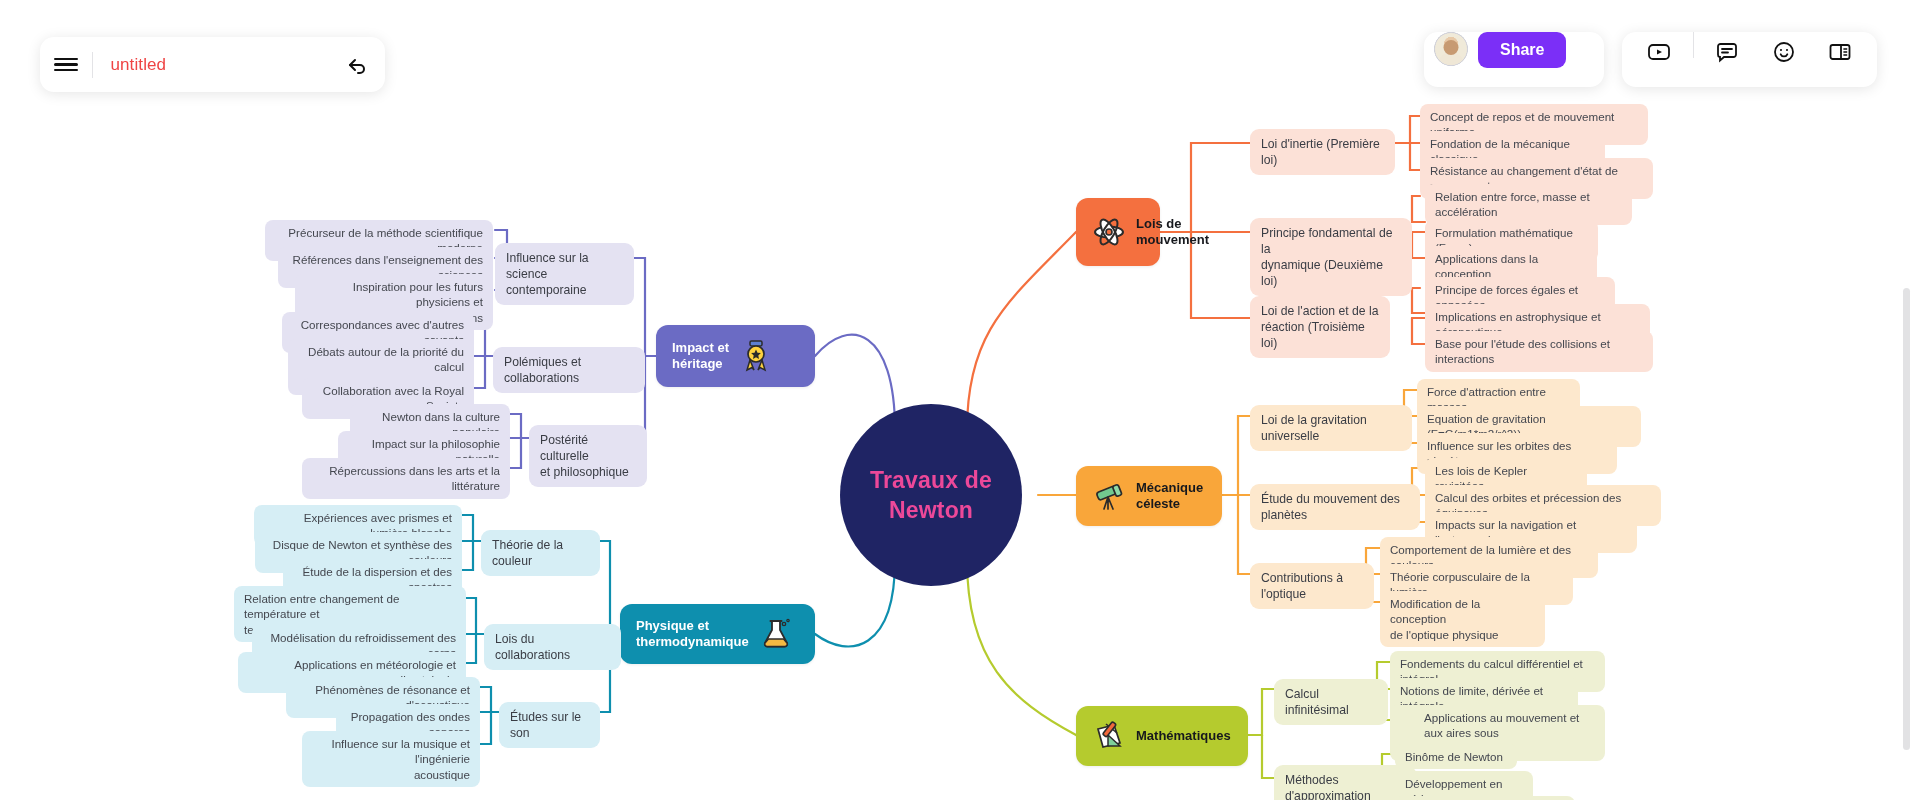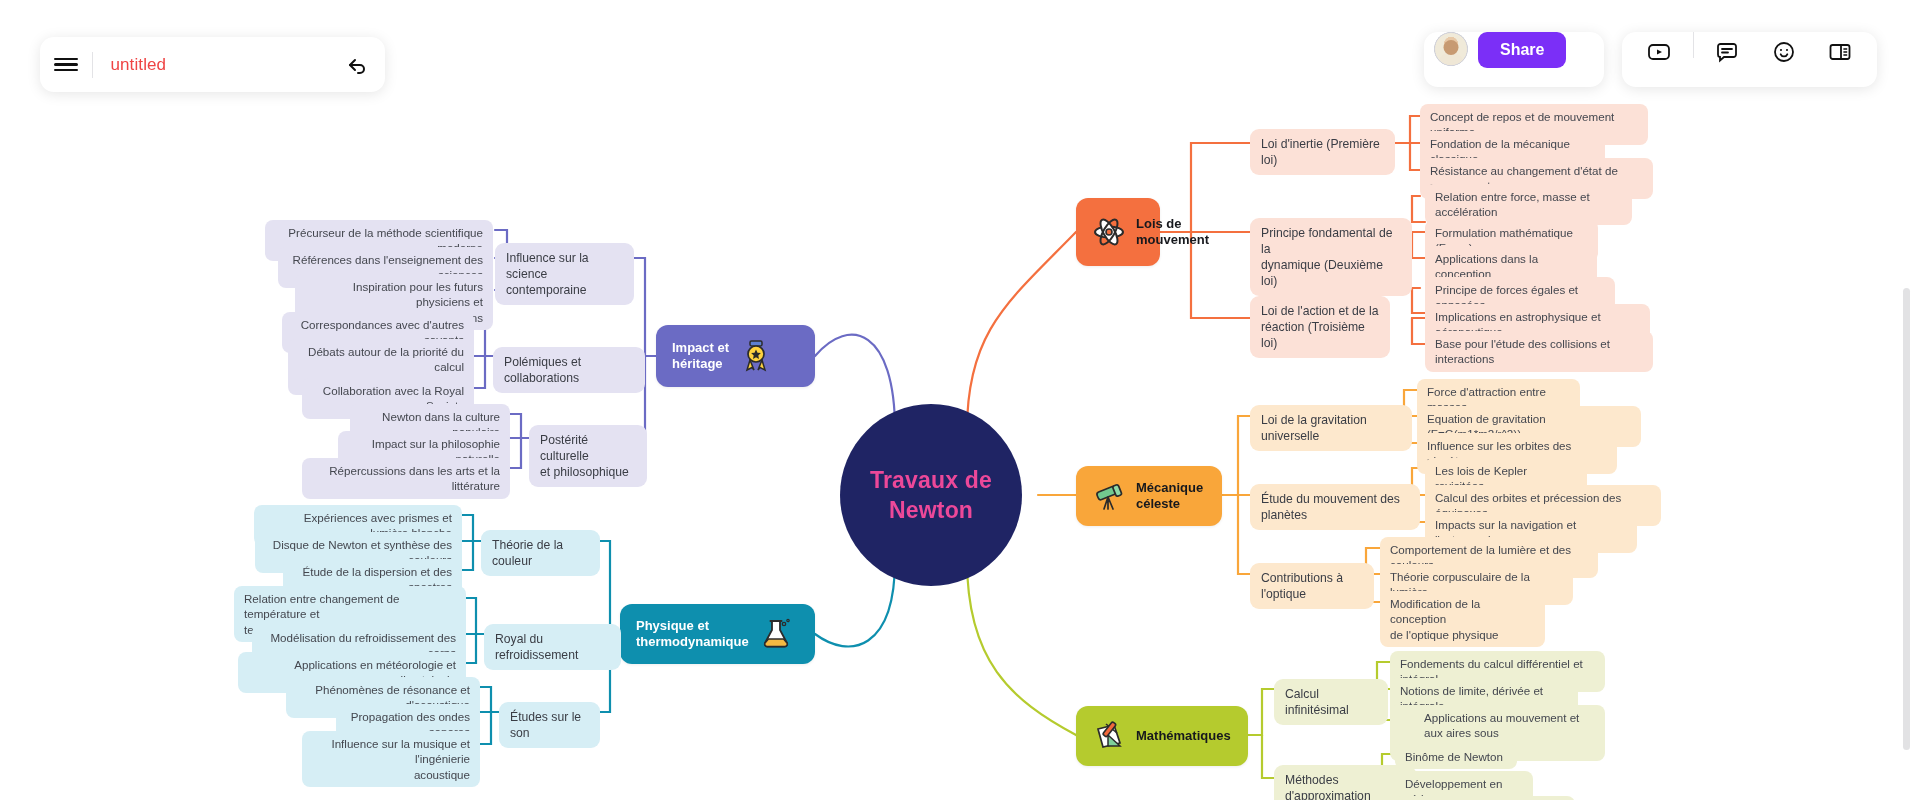--- a/index.html
+++ b/index.html
@@ -363,21 +363,21 @@
         <circle cx="29" cy="3.5" r="1.2" fill="none" stroke="#2b2b2b" stroke-width="1.2"></circle>
       </svg>
     </span>
   </div>
 
   <div class="node sub" style="left:481px; top:530px; width:119px; background:#d6eef5;">Théorie de la couleur</div>
   <div class="node leaf ta-r" style="left:254px; top:505px; width:208px; background:#d6eef5;">Expériences avec prismes et lumière blanche</div>
   <div class="node leaf ta-r" style="left:255px; top:532px; width:207px; background:#d6eef5;">Disque de Newton et synthèse des couleurs</div>
   <div class="node leaf ta-r" style="left:283px; top:559px; width:179px; background:#d6eef5;">Étude de la dispersion et des spectres</div>
 
-  <div class="node sub" style="left:484px; top:624px; width:137px; background:#d6eef5;">Royal du refroidissement</div>
+  <div class="node sub" style="left:484px; top:624px; width:137px; background:#d6eef5;">Lois du collaborations</div>
   <div class="node leaf" style="left:234px; top:586px; width:232px; background:#d6eef5;">Relation entre changement de température et
 temps</div>
   <div class="node leaf ta-r" style="left:252px; top:625px; width:214px; background:#d6eef5;">Modélisation du refroidissement des corps</div>
   <div class="node leaf ta-r" style="left:238px; top:652px; width:228px; background:#d6eef5;">Applications en météorologie et climatologie</div>
 
   <div class="node sub" style="left:499px; top:702px; width:101px; background:#d6eef5;">Études sur le son</div>
   <div class="node leaf ta-r" style="left:286px; top:677px; width:194px; background:#d6eef5;">Phénomènes de résonance et d'acoustique</div>
   <div class="node leaf ta-r" style="left:336px; top:704px; width:144px; background:#d6eef5;">Propagation des ondes sonores</div>
   <div class="node leaf ta-r" style="left:302px; top:731px; width:178px; background:#d6eef5;">Influence sur la musique et l'ingénierie
 acoustique</div>

